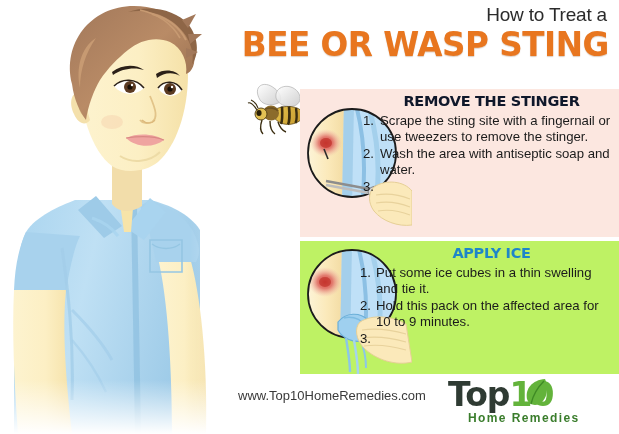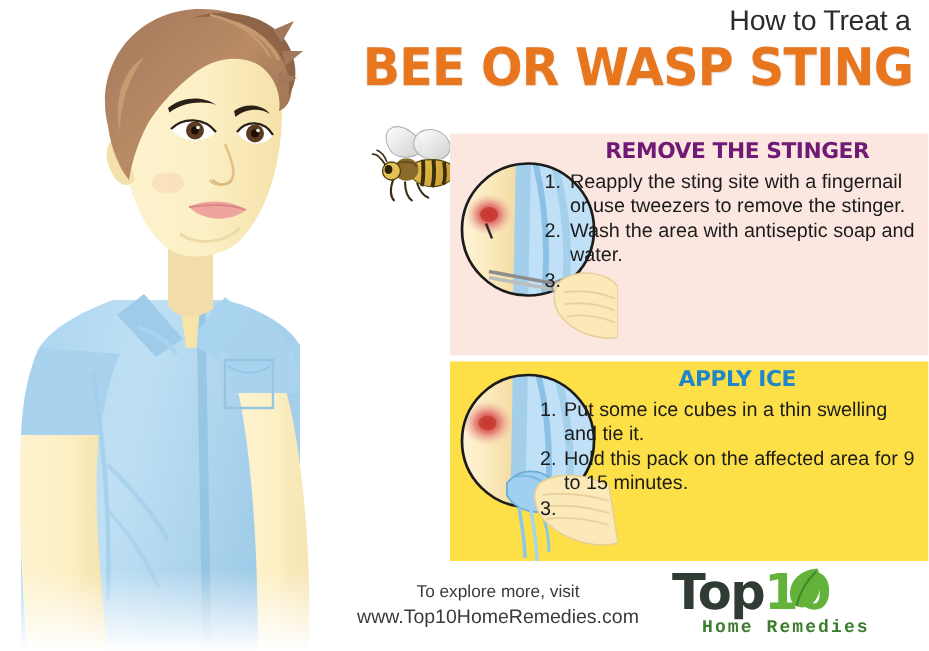--- a/index.html
+++ b/index.html
@@ -57,35 +57,35 @@
     box-sizing: border-box;
   }
   #panel-stinger {
     top: 89px;
     height: 148px;
     background: #fce7e0;
   }
   #panel-ice {
     top: 241px;
     height: 133px;
-    background: #fde047;
+    background: #bef264;
   }
   .panel-heading {
     position: absolute;
     left: 70px;
     right: 6px;
     top: 4px;
     text-align: center;
     font-family: "DejaVu Sans", sans-serif;
     font-size: 14.5px;
     font-weight: 700;
     letter-spacing: -0.3px;
     white-space: nowrap;
   }
-  #heading-stinger { color: #701a75; }
+  #heading-stinger { color: #0f172a; }
   #heading-ice { color: #1e86c9; }
 
   .steps {
     position: absolute;
     left: 60px;
     right: 3px;
     top: 24px;
     margin: 0;
     padding: 0;
     list-style: none;
@@ -143,21 +143,21 @@
     line-height: 34px;
     color: #2f3b33;
   }
   .logo-ten {
     color: #63b33b;
   }
   .logo-bottom {
     position: absolute;
     left: 20px;
     top: 33px;
-    font-family: Liberation Mono, monospace;
+    font-family: Liberation Sans, sans-serif;
     font-size: 12px;
     font-weight: 700;
     letter-spacing: 1.4px;
     color: #3a7d2c;
     white-space: nowrap;
   }
   .logo-leaf {
     position: absolute;
     left: 76px;
     top: -1px;
@@ -356,21 +356,21 @@
         <path d="M74 108 C 86 106 98 108 108 112" fill="none" stroke="#e8d29c" stroke-width="1.2"></path>
         <path d="M76 116 C 88 114 98 116 108 120" fill="none" stroke="#e8d29c" stroke-width="1.2"></path>
       </svg>
     </div>
 
     <div class="panel-heading" id="heading-stinger">REMOVE THE STINGER</div>
 
     <ul class="steps" id="steps-stinger">
       <li>
         <span class="num">1.</span>
-        <span>Reapply the sting site with a fingernail or use tweezers to remove the stinger.</span>
+        <span>Scrape the sting site with a fingernail or use tweezers to remove the stinger.</span>
       </li>
       <li>
         <span class="num">2.</span>
         <span>Wash the area with antiseptic soap and water.</span>
       </li>
       <li>
         <span class="num">3.</span>
       </li>
     </ul>
   </div>
@@ -420,30 +420,29 @@
 
     <div class="panel-heading" id="heading-ice">APPLY ICE</div>
 
     <ul class="steps" id="steps-ice">
       <li>
         <span class="num">1.</span>
         <span>Put some ice cubes in a thin swelling and tie it.</span>
       </li>
       <li>
         <span class="num">2.</span>
-        <span>Hold this pack on the affected area for 9 to 15 minutes.</span>
+        <span>Hold this pack on the affected area for 10 to 9 minutes.</span>
       </li>
       <li>
         <span class="num">3.</span>
       </li>
     </ul>
   </div>
 
   <div class="footer-text">
-    <div class="line1">To explore more, visit</div>
     <div class="line2">www.Top10HomeRemedies.com</div>
   </div>
 
   <div class="logo">
     <div class="logo-top">
       <span>Top</span><span class="logo-ten">10</span>
     </div>
     <svg class="logo-leaf" viewBox="0 0 24 30" xmlns="http://www.w3.org/2000/svg">
       <path d="M21 2 C 8 3 1 12 3 22 C 5 29 14 30 19 24 C 24 18 24 8 21 2 Z" fill="#63b33b"></path>
       <path d="M20 4 C 14 10 9 18 7 27" fill="none" stroke="#3f8a25" stroke-width="1.4"></path>

